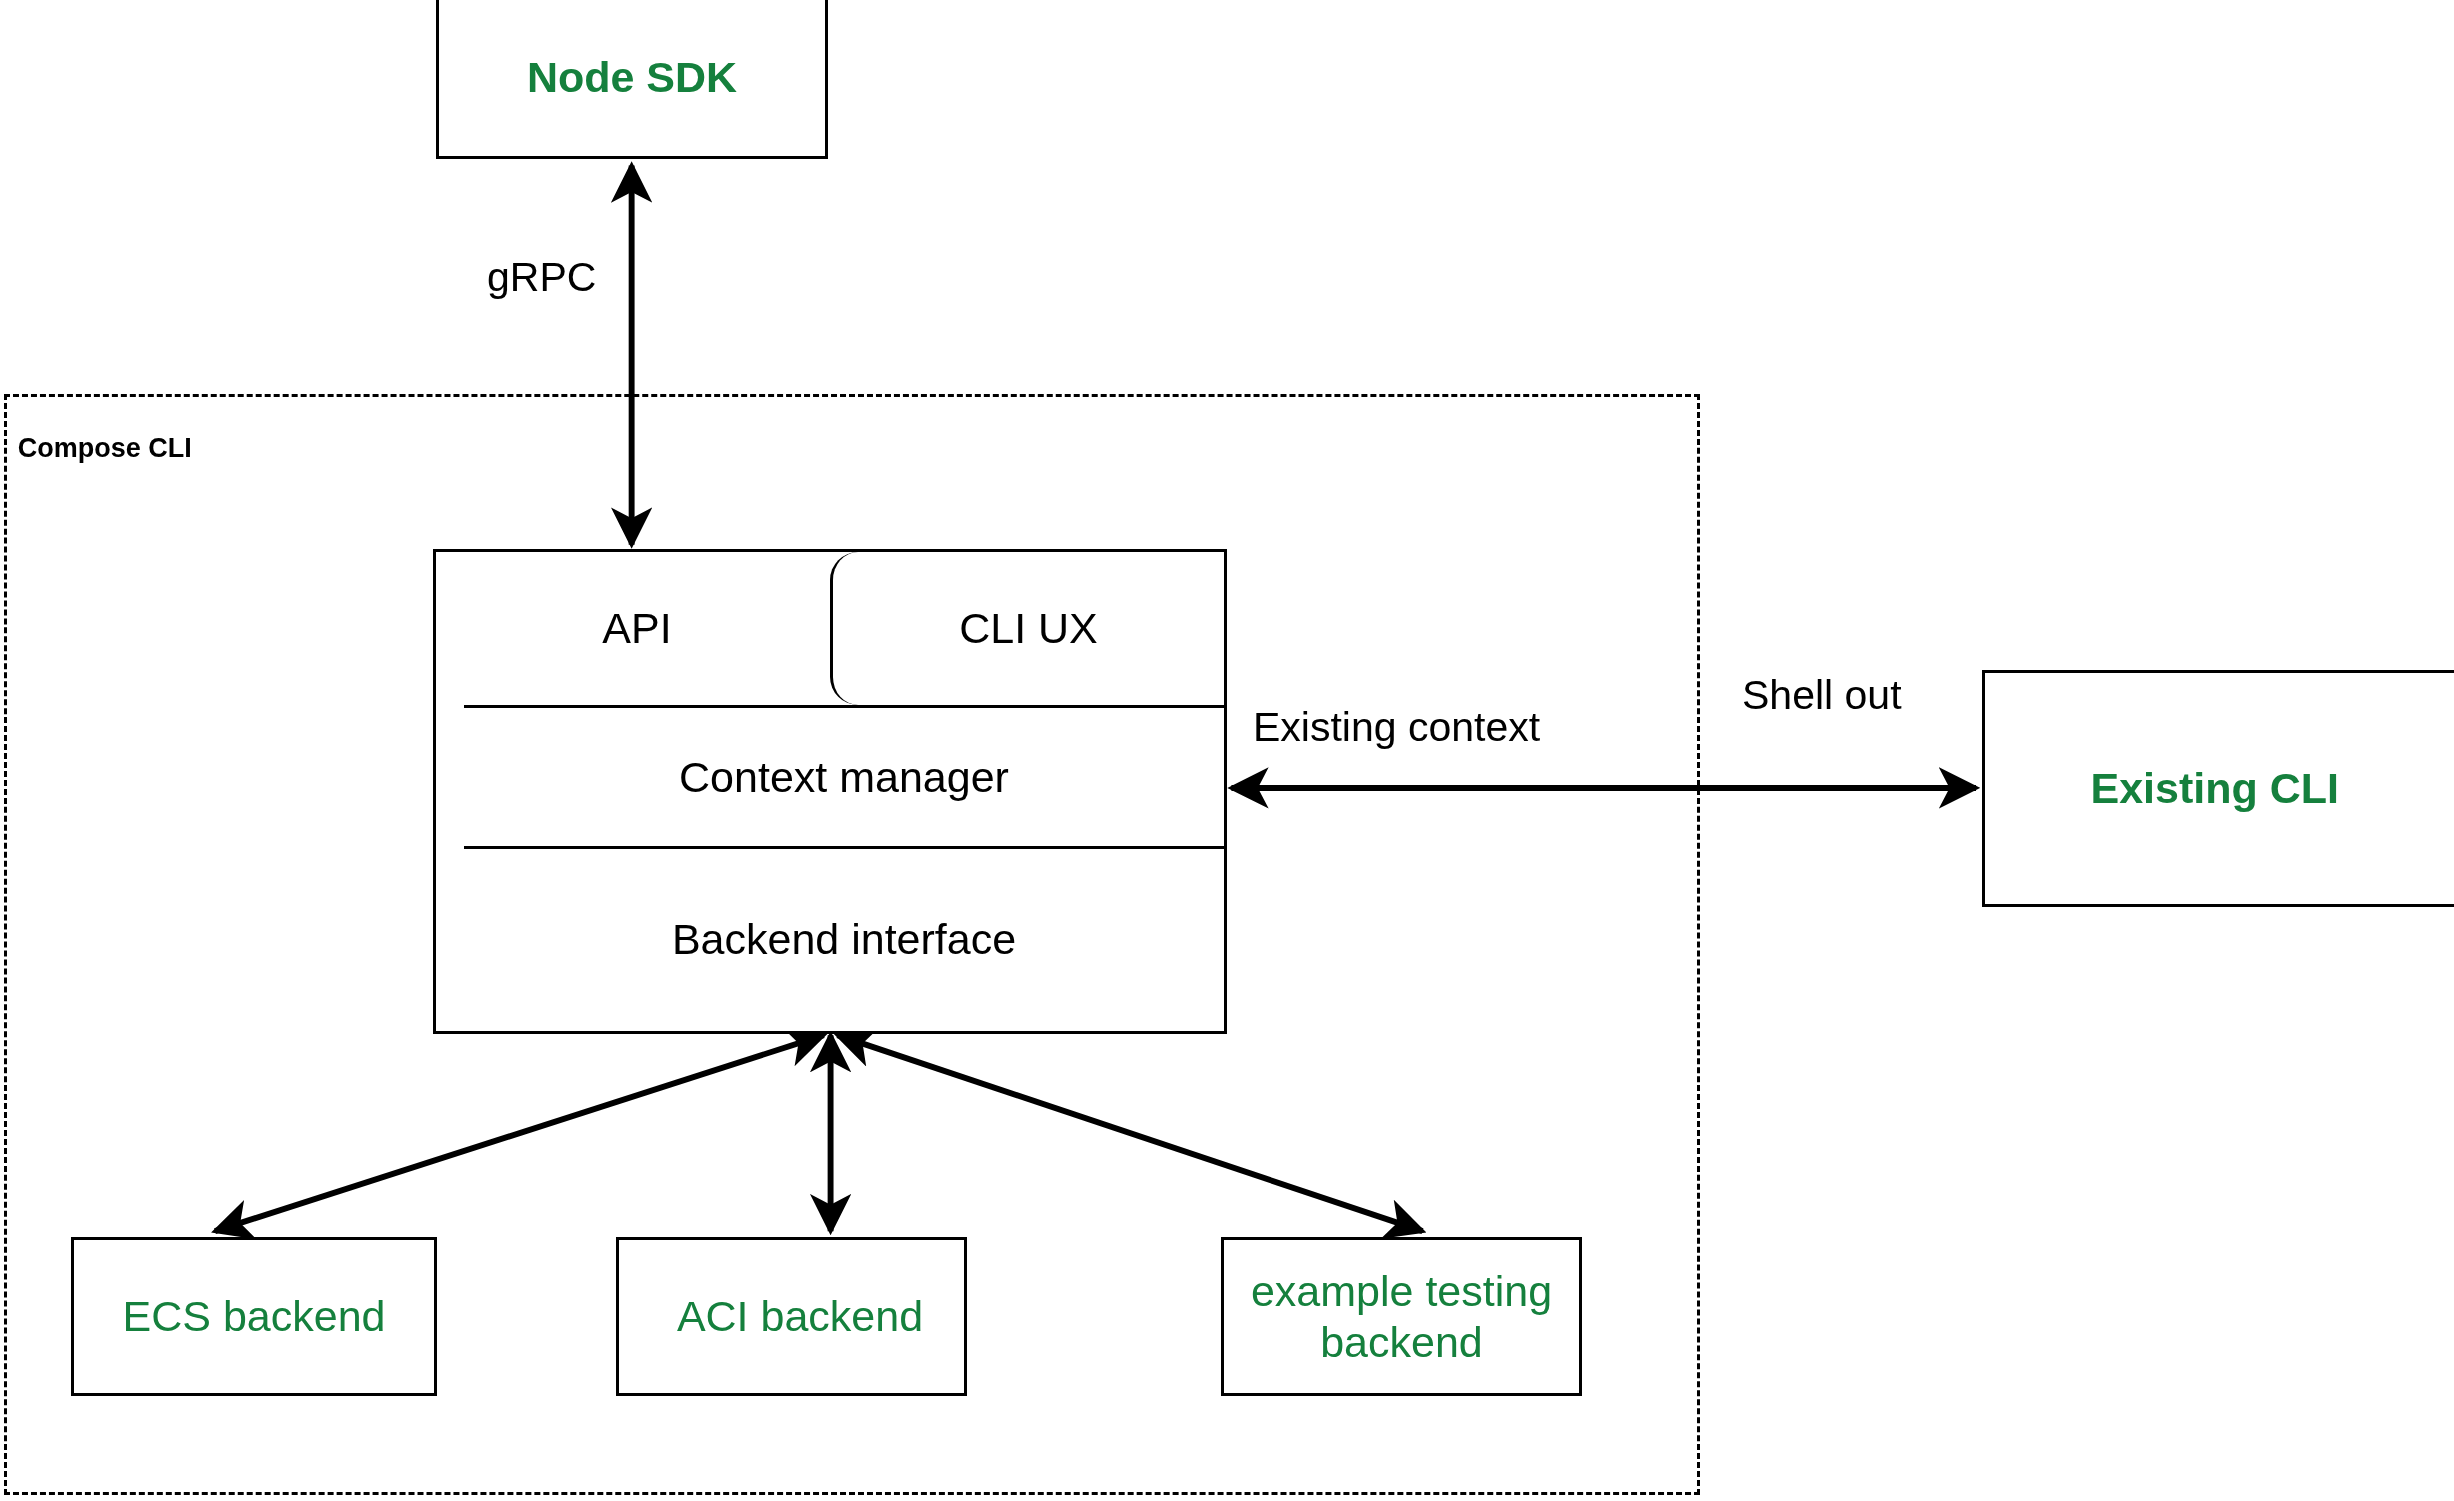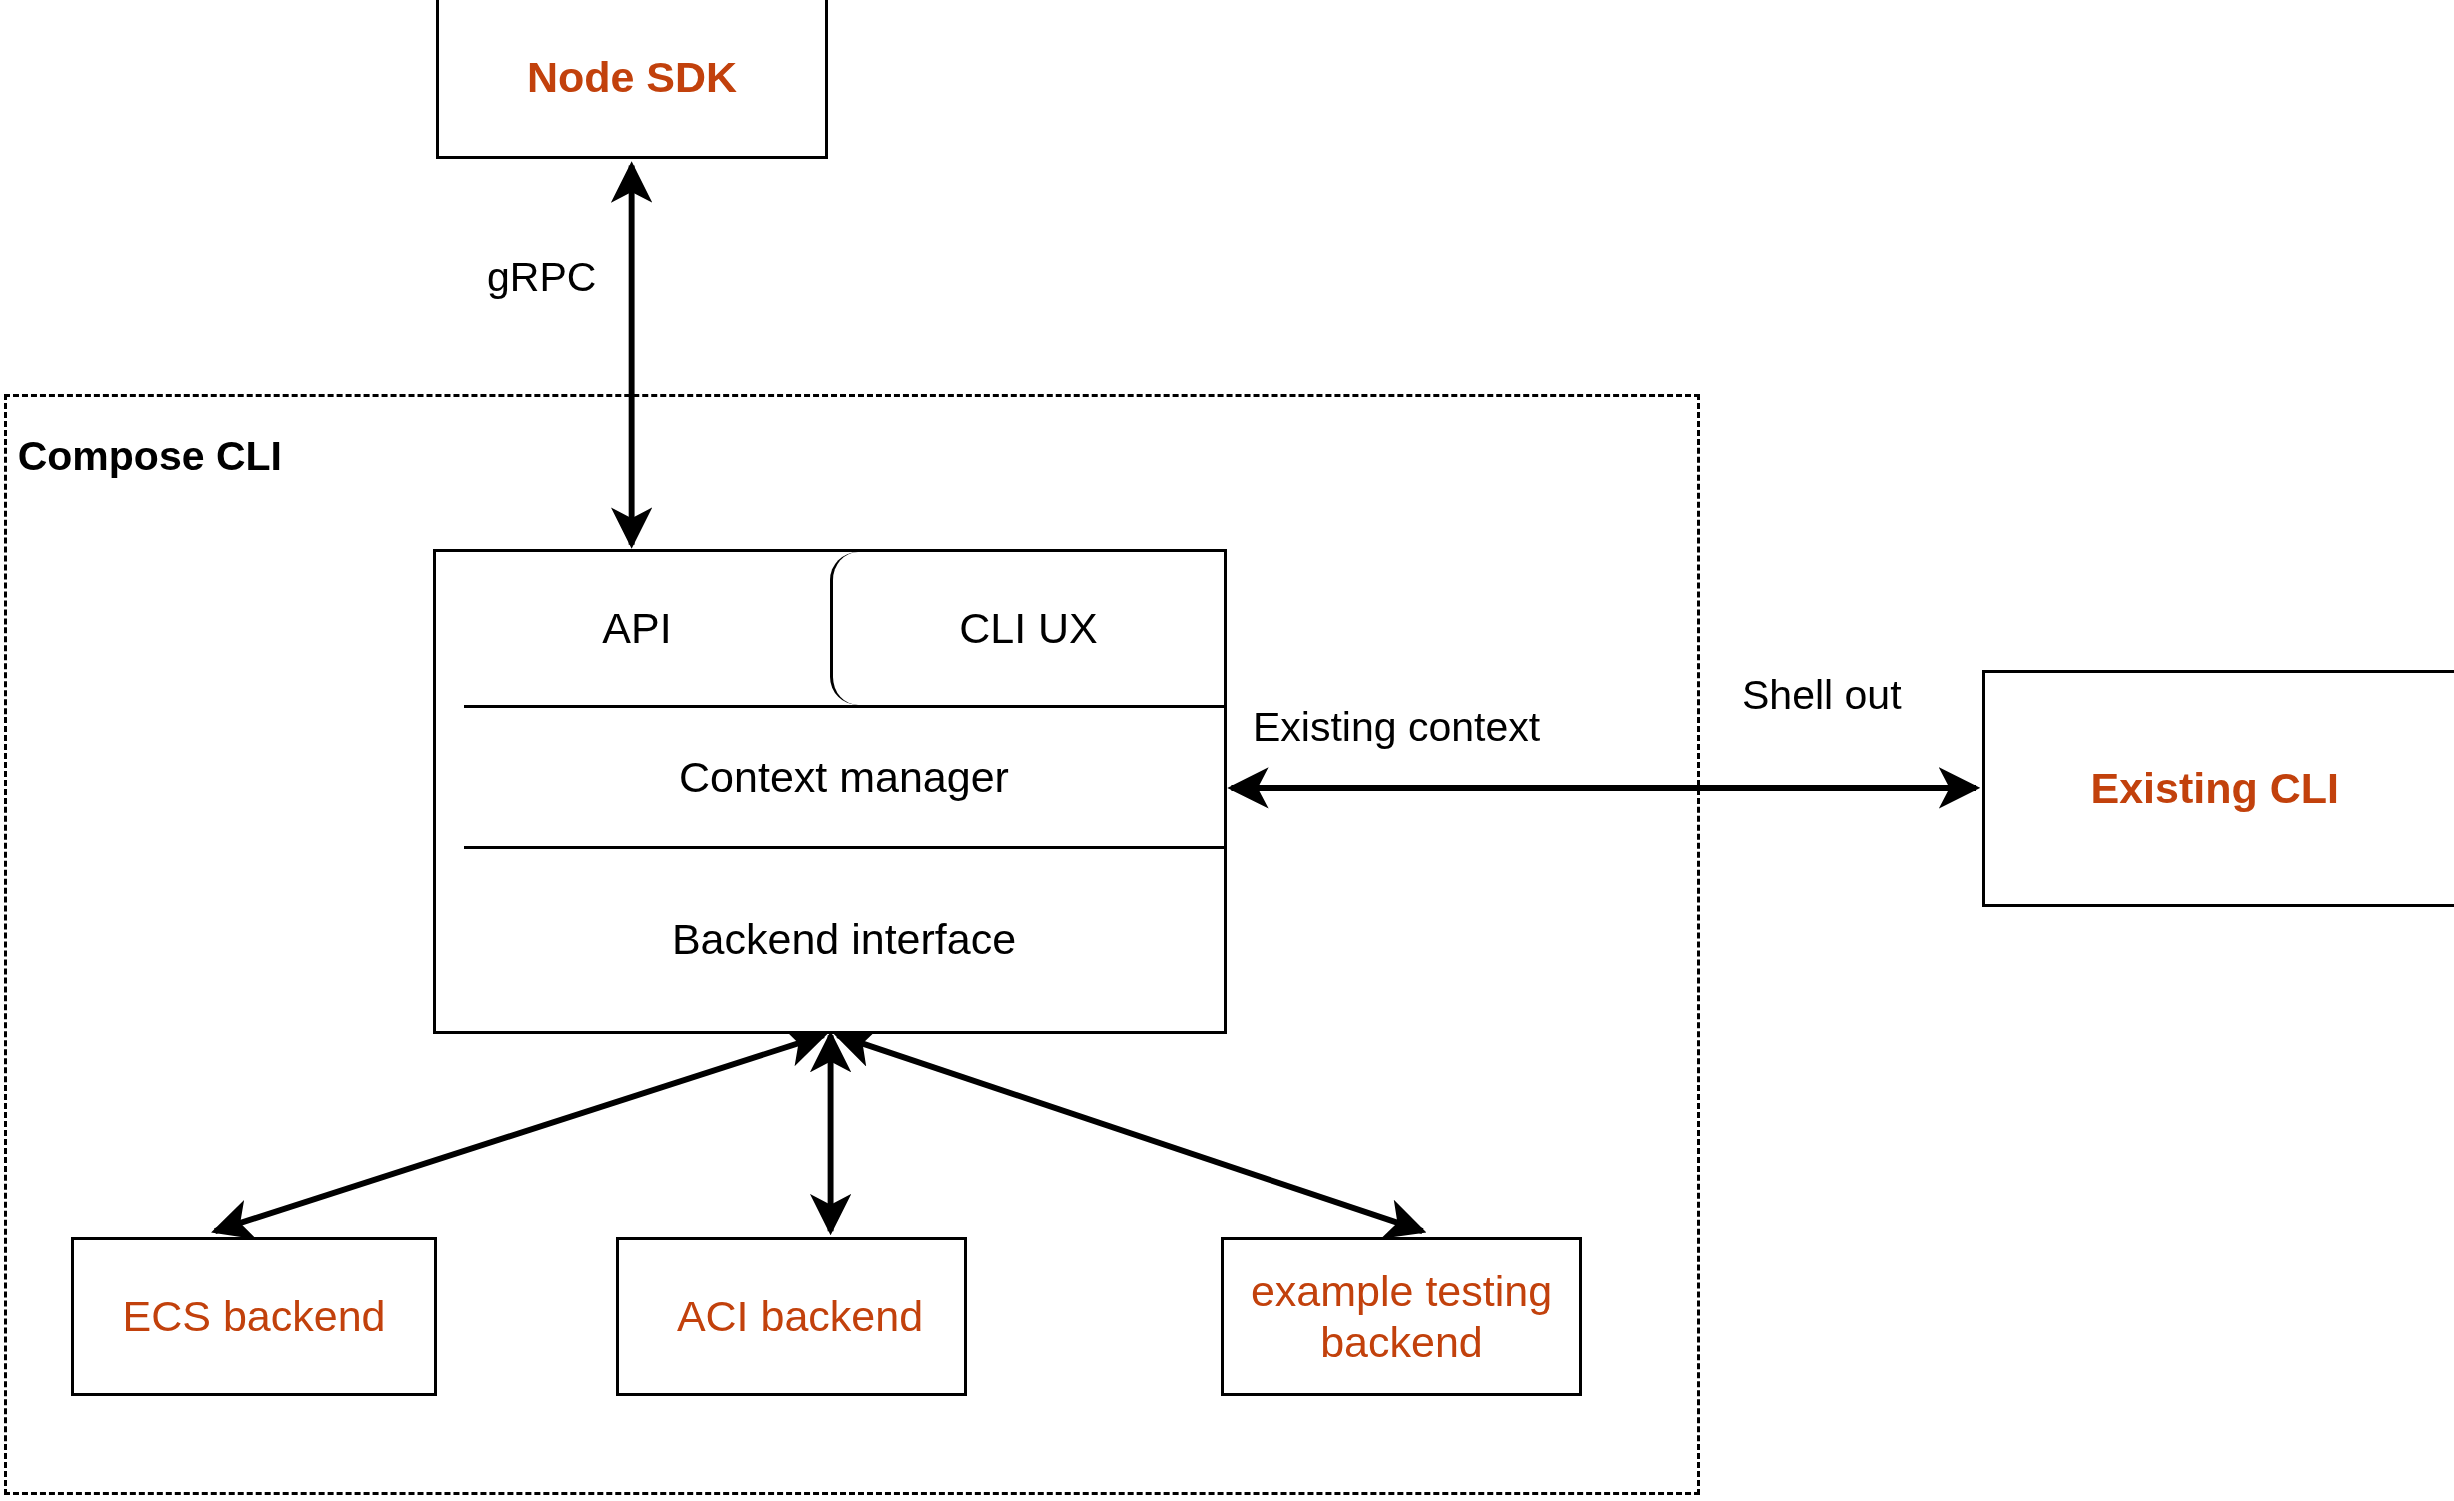--- a/index.html
+++ b/index.html
@@ -30,21 +30,21 @@
     background: #ffffff;
     display: flex;
     align-items: center;
     justify-content: center;
     text-align: center;
     color: #000000;
   }
   .node-label {
     font-size: 43px;
     line-height: 1.18;
-    color: #c2410c;
+    color: #15803d;
     white-space: pre-line;
   }
   .node-label.bold {
     font-weight: bold;
   }
   .stack {
     position: absolute;
     box-sizing: border-box;
     border: 3.9px solid #000000;
     background: #ffffff;
@@ -77,21 +77,21 @@
     color: #000000;
   }
   .group-box {
     position: absolute;
     box-sizing: border-box;
     border: 3.9px dashed #000000;
     background: transparent;
   }
   .group-title {
     position: absolute;
-    font-size: 41px;
+    font-size: 27px;
     font-weight: bold;
     color: #000000;
     white-space: nowrap;
   }
   .edge-label {
     position: absolute;
     font-size: 41px;
     color: #000000;
     white-space: nowrap;
   }

